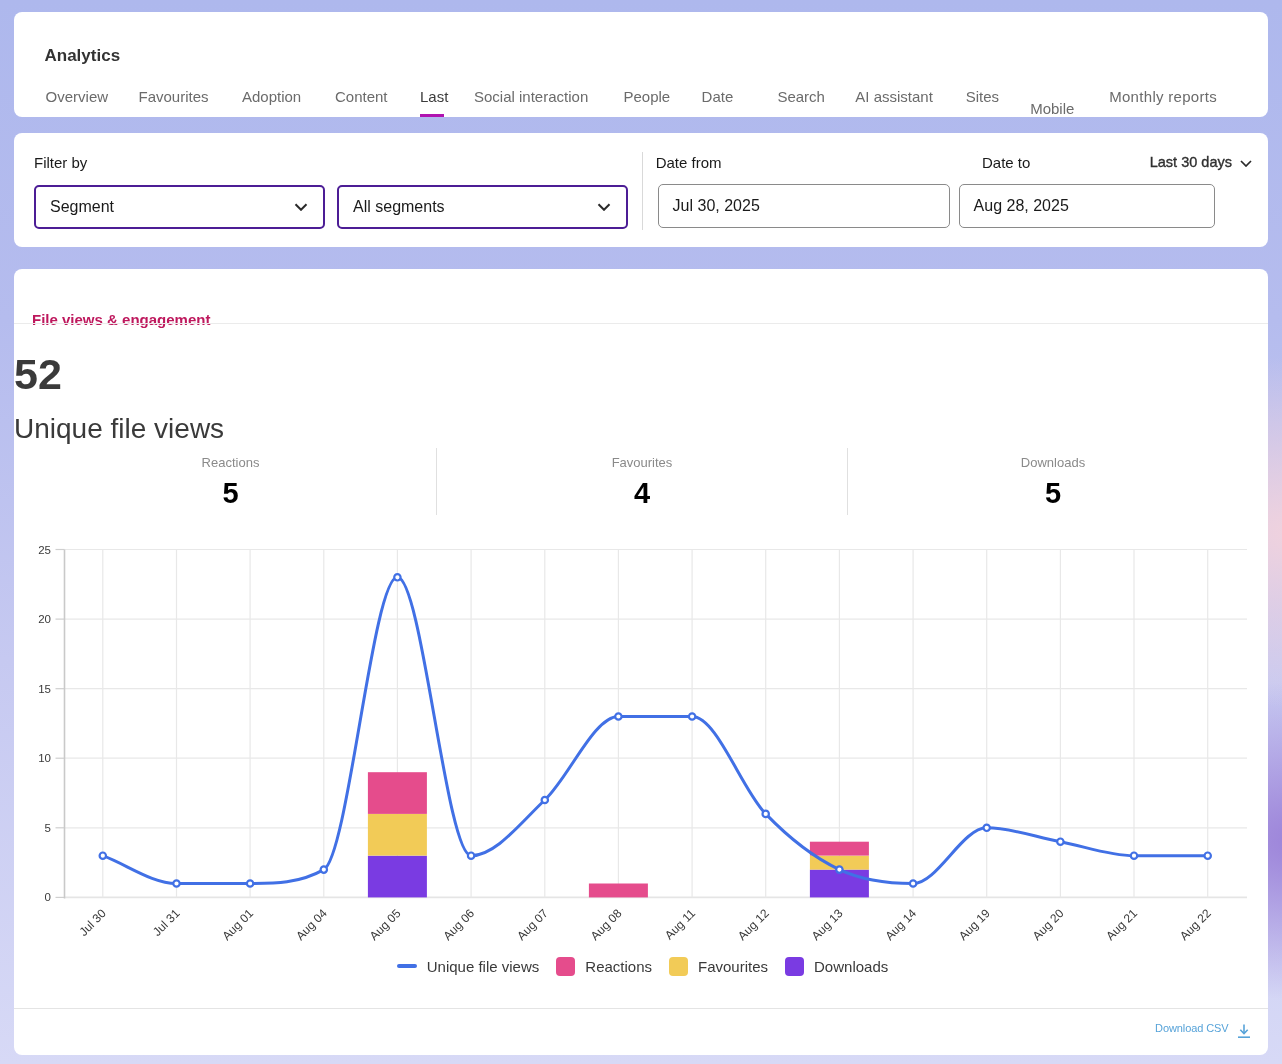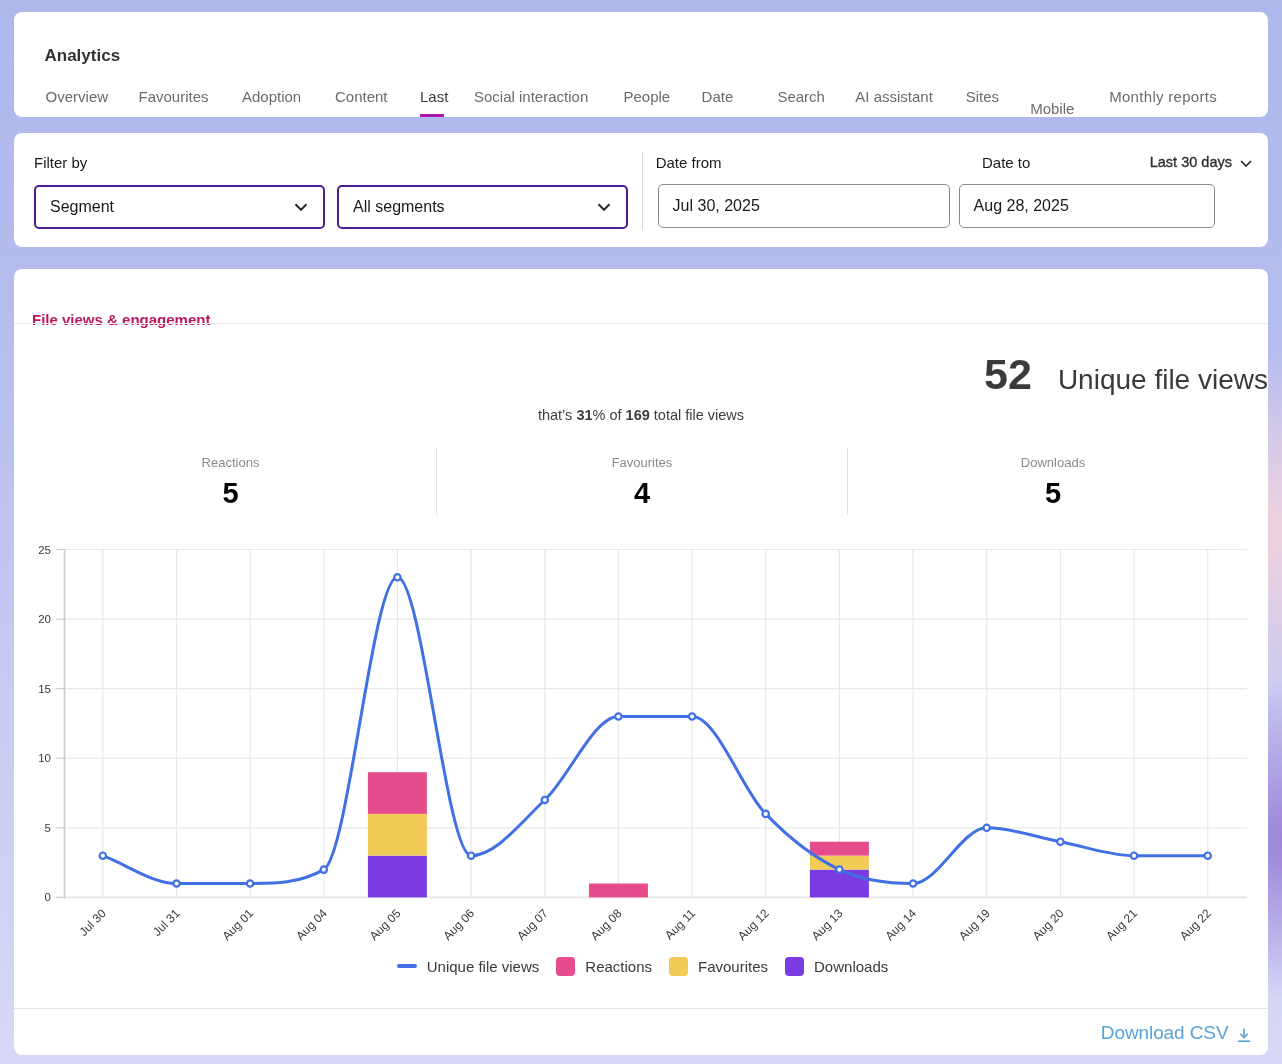--- a/index.html
+++ b/index.html
@@ -27,37 +27,37 @@
 .sel .txt { position:absolute; left:14.5px; top:50%; transform:translateY(-50%); font-size:16px; color:#1a1a1a; line-height:1; white-space:nowrap; }
 .chev { position:absolute; right:15px; top:50%; margin-top:-3.5px; }
 #vdiv { position:absolute; left:627.5px; top:19px; width:1px; height:78px; background:#d9d9d9; }
 .inp { position:absolute; top:51.2px; height:44px; border:1px solid #8a8a8a; border-radius:5px; background:#fff; }
 .inp .txt { position:absolute; left:13.6px; top:50%; transform:translateY(-50%); font-size:16px; color:#1a1a1a; line-height:1; white-space:nowrap; }
 #last30 { position:absolute; right:16px; top:22px; font-size:14.5px; color:#2f2f2f; line-height:1; -webkit-text-stroke:0.35px #2f2f2f; }
 
 #card3 { left:14px; top:269px; width:1254px; height:786px; }
 #c3head { position:absolute; left:18px; top:18.8px; font-size:15px; font-weight:bold; color:#be185d; line-height:1;margin-top:24px; }
 #c3hr { position:absolute; left:0; top:53.5px; width:100%; height:1px; background:#ebebeb; }
-#bignum { position:absolute; left:0; top:84.4px; width:100%; display:flex; justify-content:flex-end; align-items:baseline; gap:26px; color:#3a3a3a; }
+#bignum { position:absolute; left:0; top:84.4px; width:100%; display:flex; justify-content:flex-start; align-items:baseline; gap:19px; color:#3a3a3a;flex-direction:column; }
 #bignum .n { font-size:43px; font-weight:bold; line-height:1; }
 #bignum .t { font-size:28px; line-height:1; }
 #subtitle { position:absolute; left:0; top:138.6px; width:100%; text-align:center; font-size:14.5px; color:#3d3d3d; line-height:1; }
 #stats { position:absolute; left:11px; top:179px; width:1233px; height:67px; display:flex; }
 #stats .col { width:411px; text-align:center; position:relative; }
 #stats .col + .col { border-left:1px solid #e0e0e0; }
 #stats .lab { font-size:13px; color:#8a8a8a; line-height:1; margin-top:8px; }
 #stats .val { font-size:29px; font-weight:bold; color:#000; line-height:1; margin-top:9.5px; }
 #chartsvg { position:absolute; left:0; top:0; }
 #legend { position:absolute; left:1.5px; top:687.8px; width:100%; display:flex; justify-content:center; align-items:center; gap:17px; }
 .litem { display:flex; align-items:center; gap:10px; }
 .litem .lt { font-size:15px; color:#3a3a3a; line-height:1; }
 .lsq { width:19px; height:19px; border-radius:4px; }
 .lline { width:20px; height:4px; border-radius:2px; background:#4170e5; }
 #c3fhr { position:absolute; left:0; top:739px; width:100%; height:1px; background:#e4e4e4; }
-#dl { position:absolute; right:17.5px; top:753px; display:flex; align-items:flex-end; gap:8px; color:#57a3d9; font-size:19px; letter-spacing:-0.1px; }
+#dl { position:absolute; right:17.5px; top:753px; display:flex; align-items:flex-start; gap:8px; color:#57a3d9; font-size:11px; letter-spacing:-0.1px; }
 </style>
 </head>
 <body>
 <div class="card" id="card1">
   <div class="abs" id="title">Analytics</div>
   <span class="abs tab" style="left:31.6px;">Overview</span>
   <span class="abs tab" style="left:124.5px;">Favourites</span>
   <span class="abs tab" style="left:228px;">Adoption</span>
   <span class="abs tab" style="left:321px;">Content</span>
   <span class="abs tab act" style="left:406px;">Last</span>
@@ -100,21 +100,20 @@
       </svg></div>
 </div>
 
 <div class="card" id="card3">
   <div id="c3head">File views &amp; engagement</div>
   <div id="c3hr"></div>
   <div id="bignum">
       <span class="n">52</span>
       <span class="t">Unique file views</span>
     </div>
-  <div id="subtitle">that’s <b>31</b>% of <b>169</b> total file views</div>
   <div id="stats">
     <div class="col">
         <div class="lab">Reactions</div>
         <div class="val">5</div>
       </div>
     <div class="col">
         <div class="lab">Favourites</div>
         <div class="val">4</div>
       </div>
     <div class="col">

